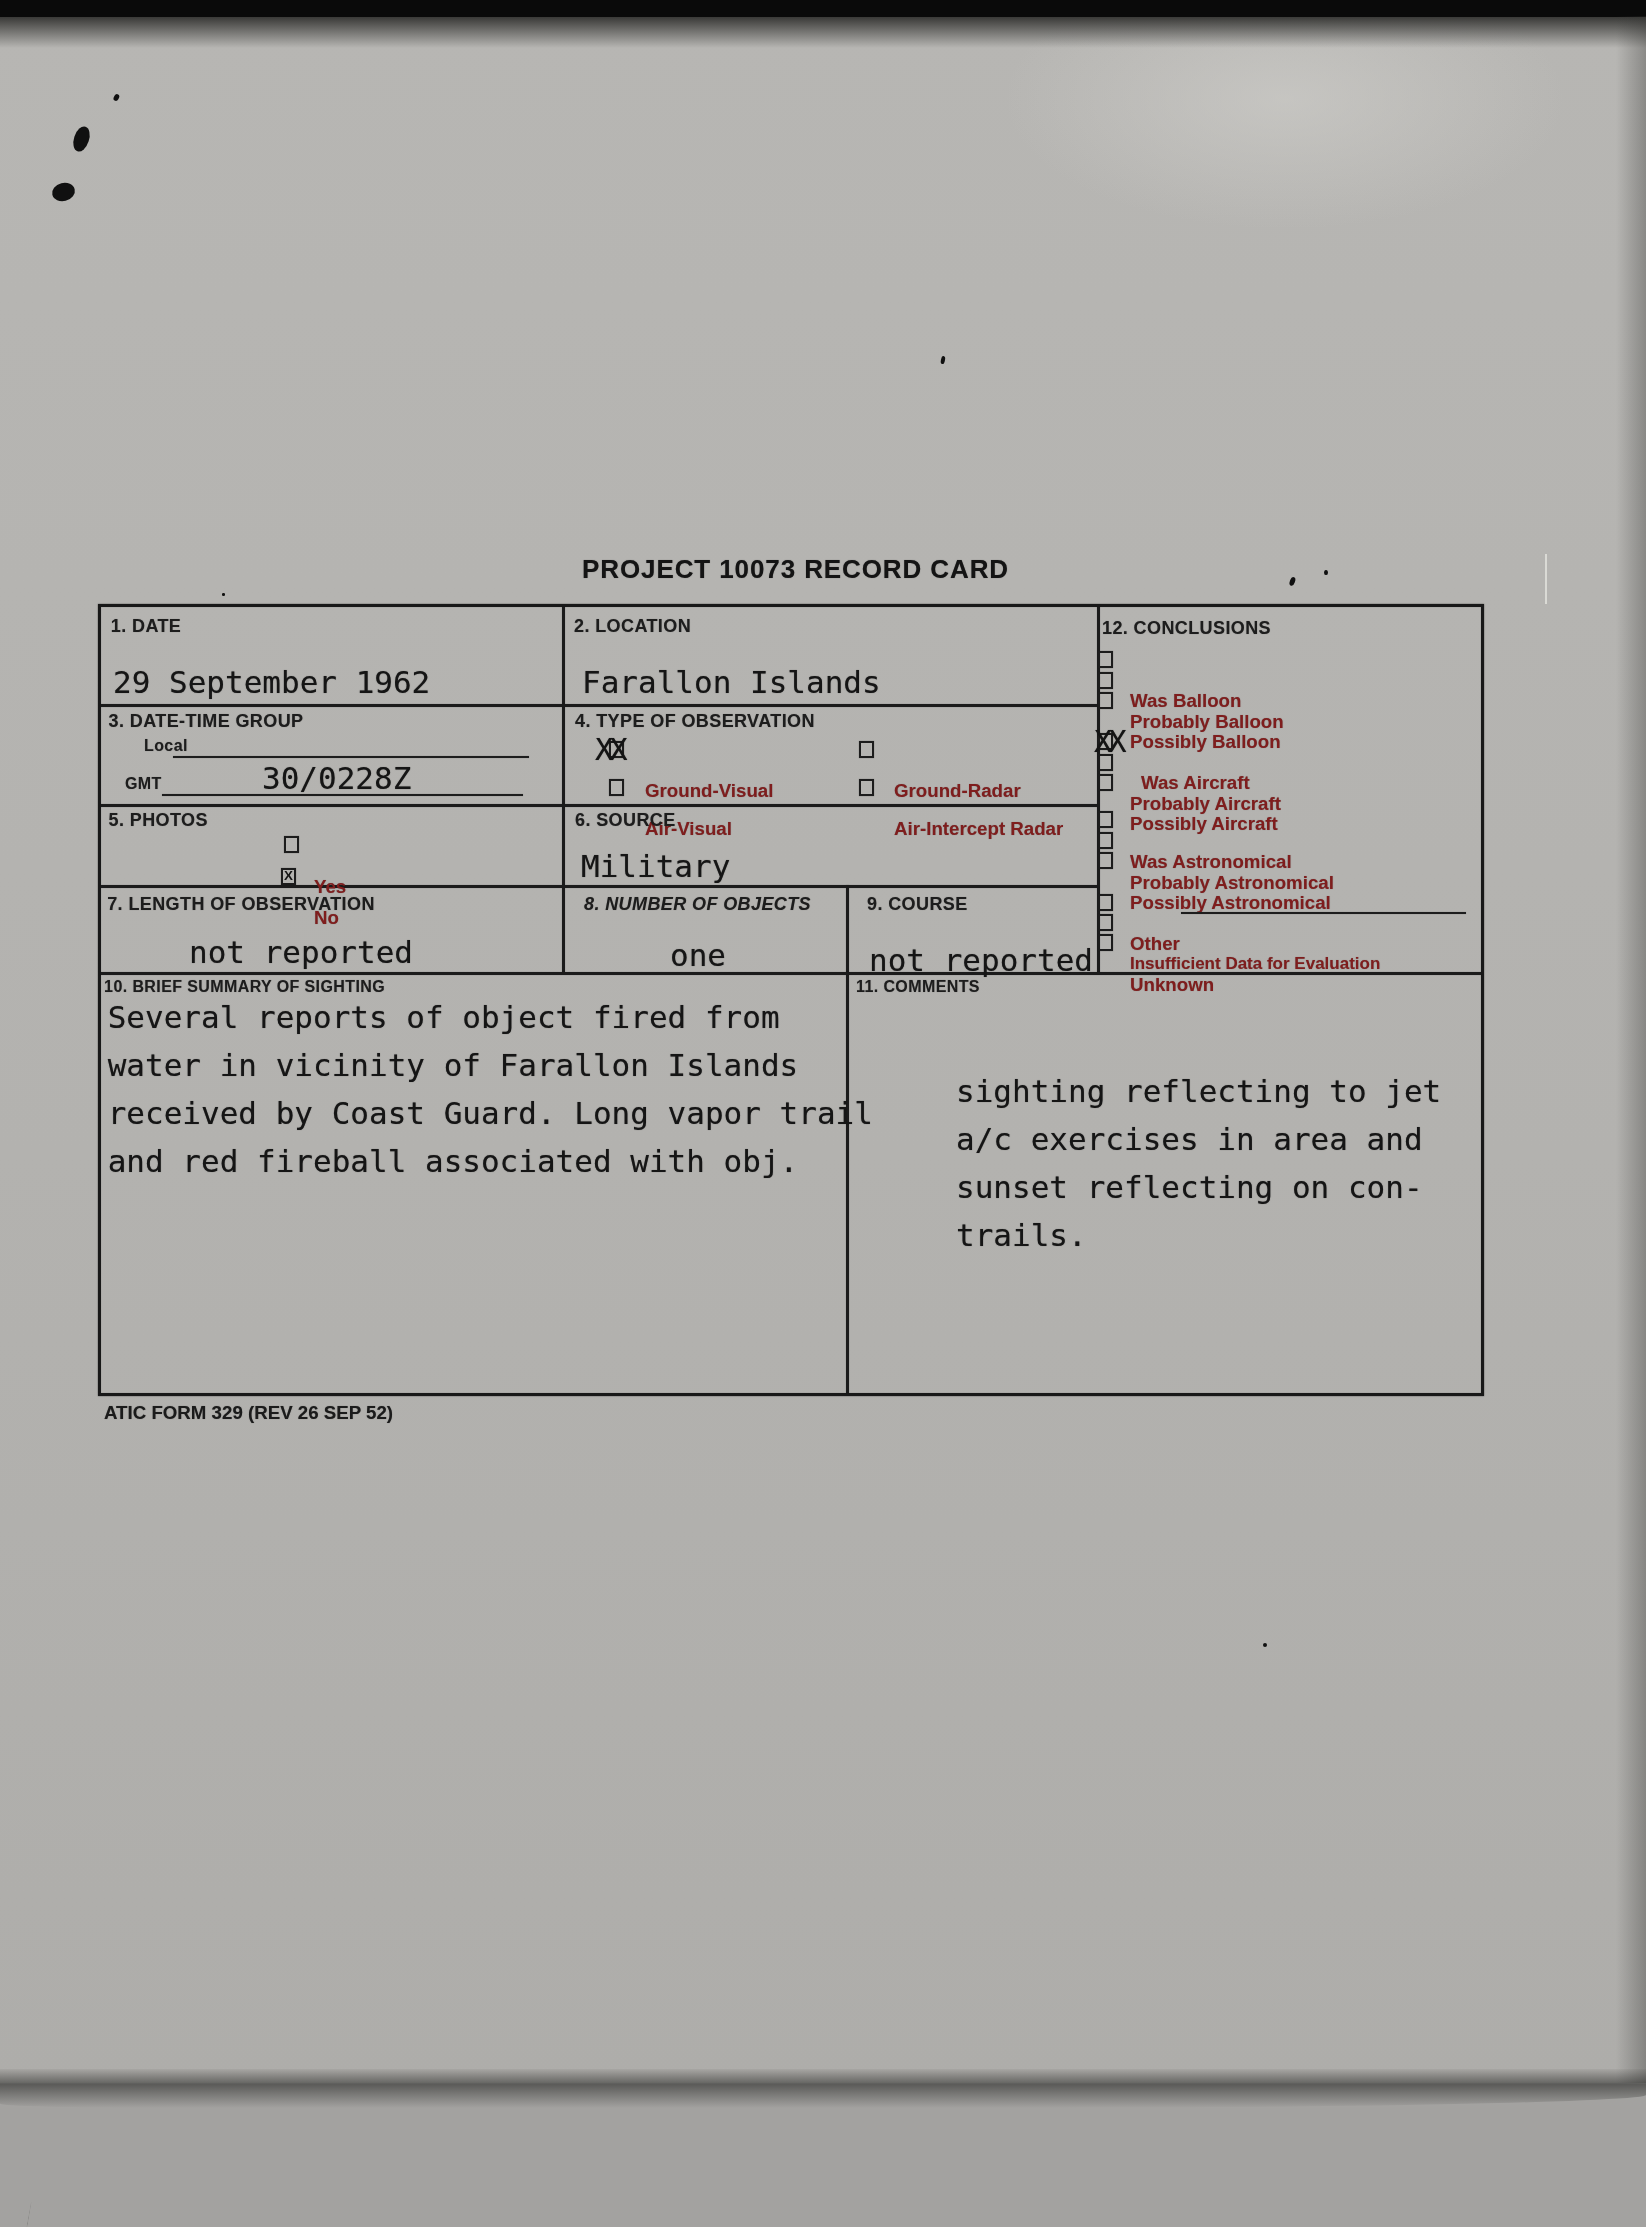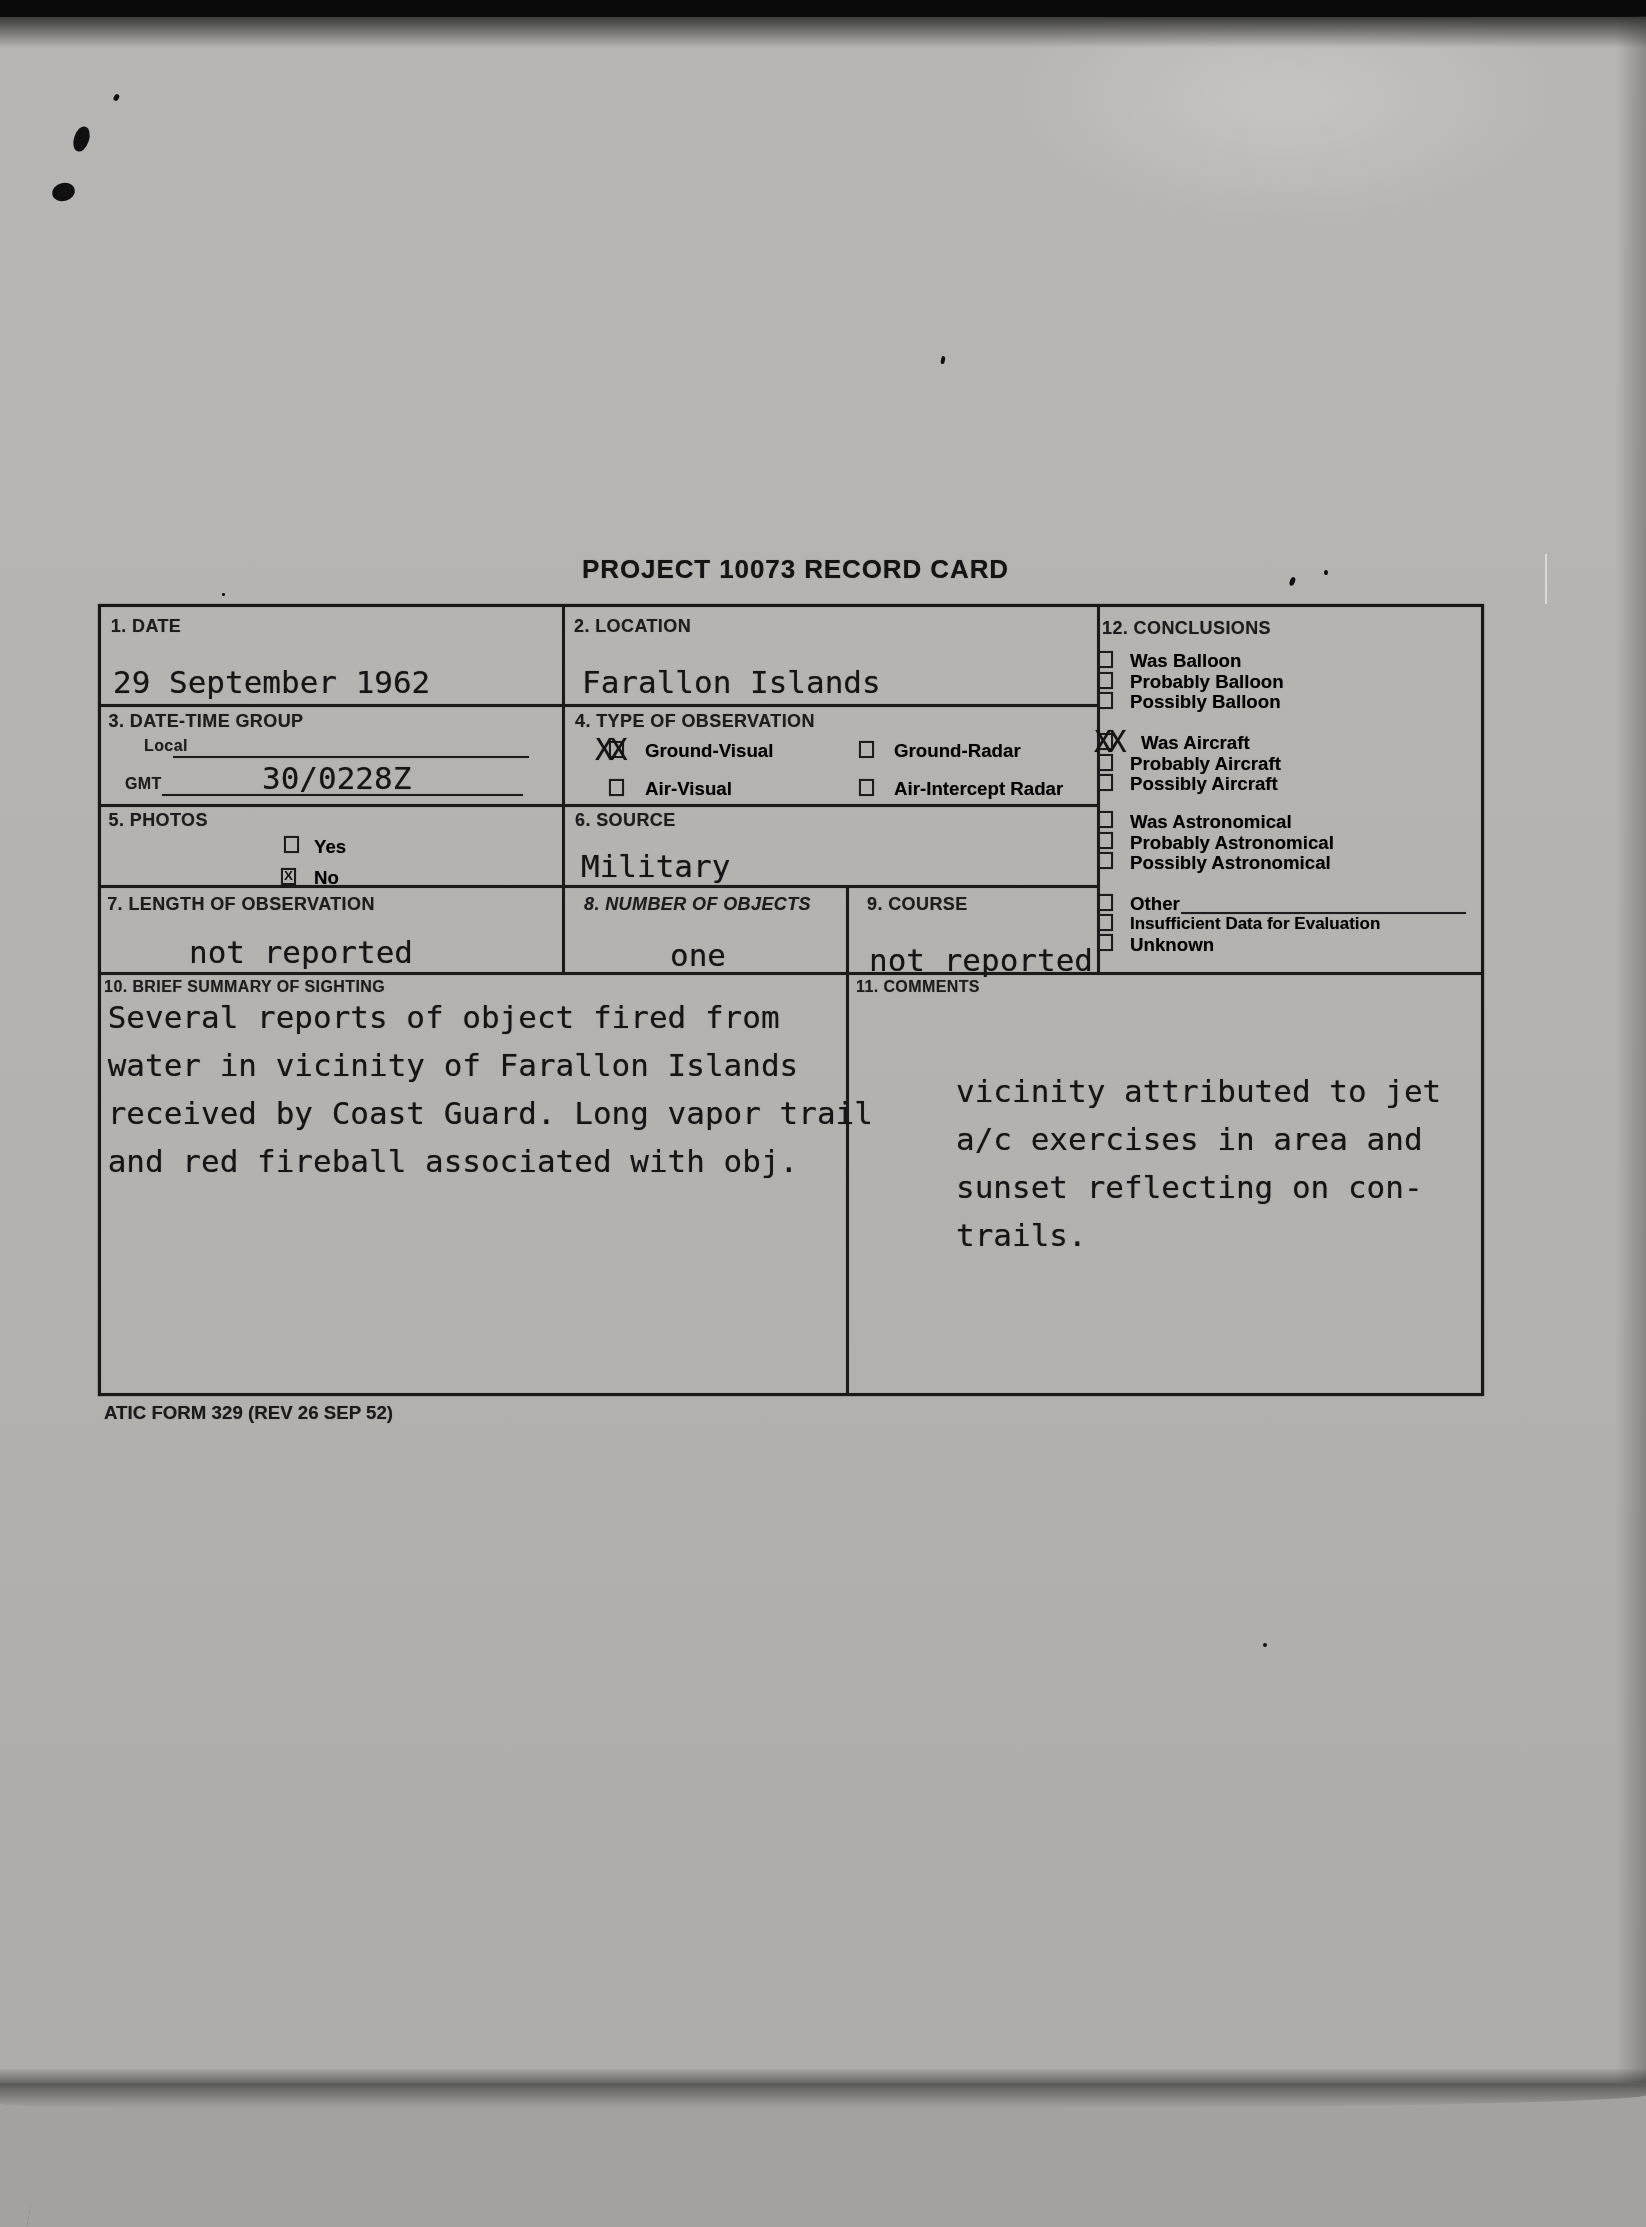--- a/index.html
+++ b/index.html
@@ -34,22 +34,22 @@
   .lbl-sm{font-size:16px;}
   .typed{position:absolute;font-family:"DejaVu Sans Mono","Liberation Mono",monospace;
          font-size:31px;line-height:37px;color:#151515;white-space:nowrap;
          text-shadow:0 0 0.9px rgba(20,20,20,.55);}
   .fill-line{position:absolute;height:0;border-bottom:2.7px solid #1d1d1d;box-shadow:0 0 0.9px rgba(20,20,20,.5);}
 
   .cb{position:absolute;width:10.7px;height:12.5px;border:2.7px solid #1c1c1c;
       box-shadow:0 0 0.9px rgba(20,20,20,.5);text-align:center;}
   .cb .mk{display:block;font-weight:700;font-size:13.4px;line-height:12.5px;color:#141414;
       font-family:"Liberation Sans",sans-serif;}
-  .opt-label{position:absolute;font-weight:700;font-size:18.7px;color:#000000;
-      text-shadow:0 0 0.9px rgba(25,25,25,.38);white-space:nowrap;}
+  .opt-label{position:absolute;font-weight:700;font-size:18.7px;color:#7f1d1d;
+      text-shadow:0 0 0.9px rgba(25,25,25,.38);white-space:nowrap;margin-top:40px;}
   .xx{position:absolute;font-family:"DejaVu Sans Mono","Liberation Mono",monospace;
       font-size:30px;font-weight:400;color:#141414;letter-spacing:-3.6px;
       text-shadow:0 0 0.9px rgba(20,20,20,.6);white-space:nowrap;}
 
   #title{position:absolute;left:582px;top:554px;font-weight:700;font-size:26px;
       letter-spacing:0.9px;color:#141414;text-shadow:0 0 0.9px rgba(20,20,20,.5);white-space:nowrap;}
   #footer{position:absolute;left:104px;top:1402px;font-weight:700;font-size:18.7px;
       color:#1b1b1b;text-shadow:0 0 0.9px rgba(25,25,25,.45);white-space:nowrap;}
 </style>
 </head>
@@ -130,21 +130,21 @@
     <div class="lbl" style="left:766px;top:287px;">9. COURSE</div>
     <div class="typed" style="left:768px;top:335px;">not reported</div>
 
     <div class="lbl lbl-sm" style="left:3.1px;top:371px;">10. BRIEF SUMMARY OF SIGHTING</div>
     <div class="typed" style="left:6.7px;top:392px;">Several reports of object fired from</div>
     <div class="typed" style="left:6.7px;top:488px;">received by Coast Guard. Long vapor trail</div>
     <div class="typed" style="left:6.7px;top:440px;">water in vicinity of Farallon Islands</div>
     <div class="typed" style="left:6.7px;top:536px;">and red fireball associated with obj.</div>
 
     <div class="lbl lbl-sm" style="left:755px;top:371px;">11. COMMENTS</div>
-    <div class="typed" style="left:855px;top:466px;">vicinity attributed to jet</div>
+    <div class="typed" style="left:855px;top:466px;">sighting reflecting to jet</div>
     <div class="typed" style="left:855px;top:514px;">a/c exercises in area and</div>
     <div class="typed" style="left:855px;top:562px;">sunset reflecting on con-</div>
     <div class="typed" style="left:855px;top:610px;">trails.</div>
 
     <div class="lbl" style="left:1001px;top:10.7px;">12. CONCLUSIONS</div>
 
     <span class="cb" style="left:997px;top:44px;"></span>
     <div class="opt-label" style="left:1029px;top:43px;">Was Balloon</div>
     <span class="cb" style="left:997px;top:65px;"></span>
     <div class="opt-label" style="left:1029px;top:64px;">Probably Balloon</div>

